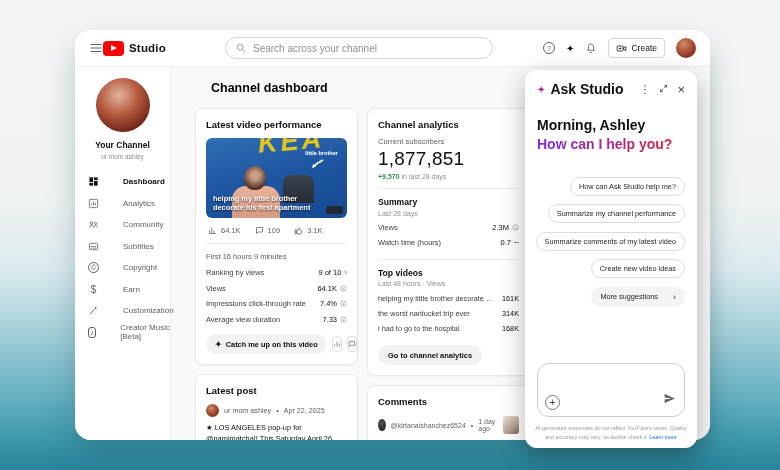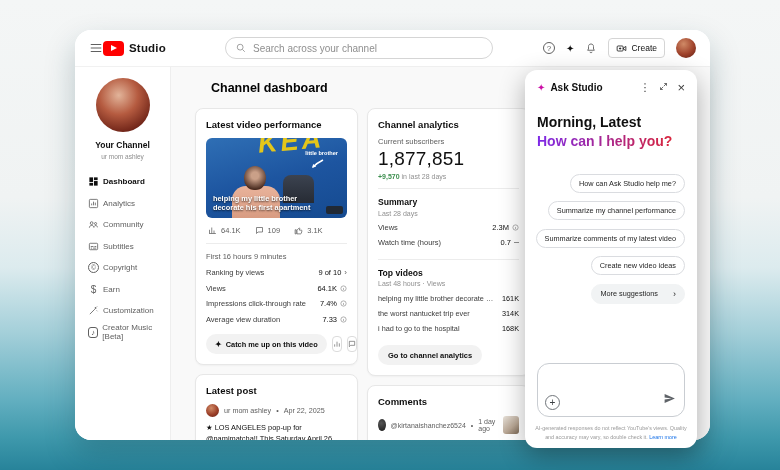--- a/index.html
+++ b/index.html
@@ -31,21 +31,21 @@
   .avatar-sm{ width:20px; height:20px; border-radius:50%;
     background:radial-gradient(circle at 38% 30%, #d08a66 0%, #a0432c 55%, #5f1d12 100%); cursor:pointer;}
   
   .sidebar{ position:absolute; top:36px; left:0; width:96px; bottom:0; background:#fff;
     border-right:1px solid #eee; border-top:1px solid #f1f1f1; padding-top:11px; z-index:4;}
   .sb-avatar{ width:54px; height:54px; border-radius:50%; margin:0 auto;
     background:radial-gradient(circle at 42% 32%, #e2b49a 0%, #b55b40 40%, #6e2317 78%, #4a150d 100%);}
   .sb-name{ font-size:8.5px; font-weight:bold; color:#0f0f0f; margin-top:8px; text-align:center;}
   .sb-handle{ font-size:6.5px; color:#8c8c8c; margin-top:3px; text-align:center;}
   .sb-menu{ margin-top:11px; }
-  .sb-item{ display:flex; align-items:center; gap:4px; height:21.5px; padding-left:13px;
+  .sb-item{ display:flex; align-items:center; gap:24px; height:21.5px; padding-left:13px;
     font-size:8px; color:#606060; cursor:pointer;}
   .sb-item.active{ color:#0f0f0f; font-weight:bold;}
   .sb-item svg{ flex:0 0 auto; }
   
   .main{ position:absolute; left:96px; top:36px; right:0; bottom:0; background:#f9f9f9;
     border-top:1px solid #efefef; padding:12px 0 0 24px; overflow:hidden;}
   .page-title{ font-size:12.5px; font-weight:bold; color:#030303; margin:2px 0 13px 16px;}
   .cols{ display:flex; gap:9px; align-items:flex-start;}
   .col{ width:163px; display:flex; flex-direction:column; gap:9px;}
   .card{ background:#fff; border:1px solid #e7e7e7; border-radius:8px; padding:10px; width:100%;
@@ -110,21 +110,21 @@
   .cmt-avatar{ width:12px; height:12px; border-radius:50%; background:radial-gradient(circle at 40% 35%, #555, #1a1a1a);}
   .cmt-thumb{ width:26px; height:18px; border-radius:3px; margin-left:auto;
     background:linear-gradient(140deg,#e8e2da 0%,#b9a795 60%,#7d6a57 100%);}
   .cmt-text{ font-size:7.3px; color:#0f0f0f; line-height:1.45; margin-top:4px;
     display:-webkit-box; -webkit-line-clamp:2; -webkit-box-orient:vertical; overflow:hidden;}
   
   .ask{ position:absolute; left:525px; top:70px; width:172px; height:378px; background:#fff;
     border-radius:12px; box-shadow:0 8px 26px rgba(0,0,0,.30); padding:11px 12px; overflow:hidden; z-index:10;}
   .ask-head{ display:flex; align-items:center; gap:5px;}
   .ask-spark{ font-size:10px;}
-  .ask-title{ font-size:10px; font-weight:600; color:#0f0f0f;}
+  .ask-title{ font-size:14px; font-weight:600; color:#0f0f0f;}
   .ask-icons{ margin-left:auto; display:flex; gap:9px; align-items:center; color:#3c3c3c;}
   .ask-icons .ic{ font-size:11px; line-height:1; cursor:pointer;}
   .greet{ margin-top:19px; font-size:14px; font-weight:bold; color:#0f0f0f; line-height:1.35;}
   .greet-grad{ background:linear-gradient(90deg,#7d2ae8 0%,#b0267f 55%,#e3242b 100%);
     -webkit-background-clip:text; background-clip:text; color:transparent; -webkit-text-fill-color:transparent;}
   .chips{ margin-top:23px; display:flex; flex-direction:column; align-items:flex-end; gap:8.5px;}
   .chip{ border:1px solid #dadce0; border-radius:13px; padding:4px 8px; font-size:7.3px;
     color:#1f1f1f; background:#fff; white-space:nowrap; cursor:pointer;}
   .chip-more{ background:#f1f3f4; border-color:#f1f3f4; display:flex; gap:15px; align-items:center;}
   .ask-input{ position:absolute; left:12px; right:12px; bottom:31px; height:54px;
@@ -432,21 +432,21 @@
         <span class="ic">⋮</span>
         <span class="ic">
           <svg width="9" height="9" viewBox="0 0 24 24" fill="none" stroke="#3c3c3c" stroke-width="2">
               <path d="M14 4h6v6M20 4l-7 7M10 20H4v-6M4 20l7-7"></path>
             </svg>
         </span>
         <span class="ic" style="font-size:13px;">×</span>
       </span>
     </div>
     <div class="greet">
-      <div>Morning, Latest</div>
+      <div>Morning, Ashley</div>
       <div class="greet-grad">How can I help you?</div>
     </div>
     <div class="chips">
       <button class="chip">How can Ask Studio help me?</button>
       <button class="chip">Summarize my channel performance</button>
       <button class="chip">Summarize comments of my latest video</button>
       <button class="chip">Create new video ideas</button>
       <button class="chip chip-more">
         <span>More suggestions</span>
         <span style="font-size:9px;">›</span>

